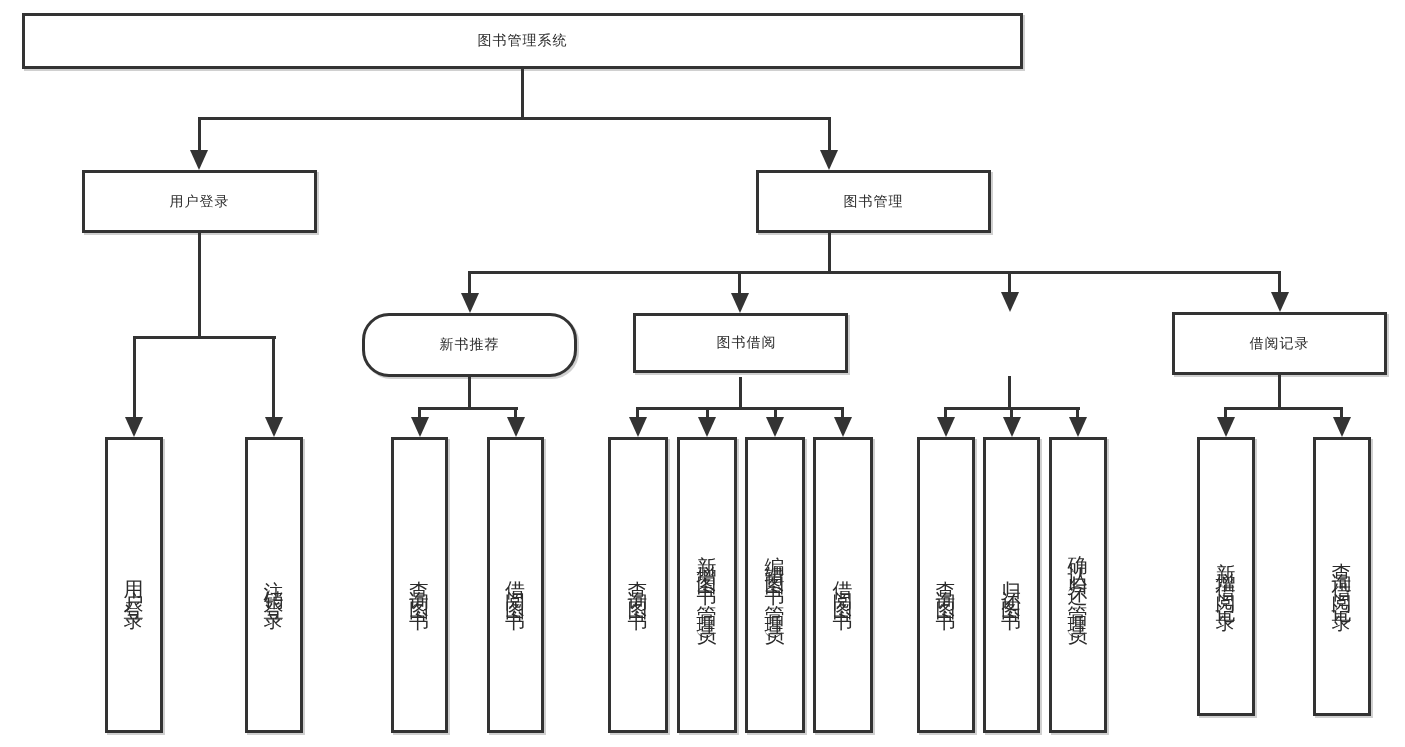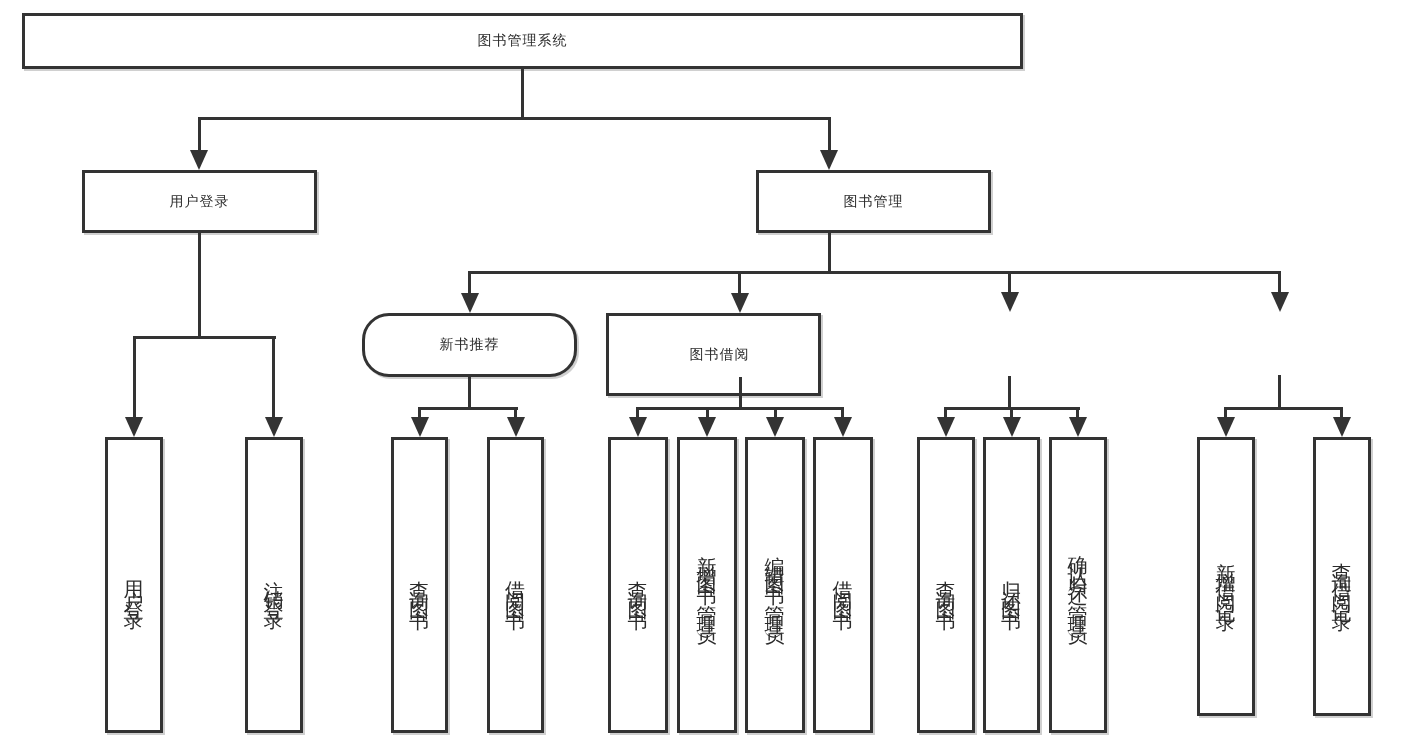--- a/index.html
+++ b/index.html
@@ -62,25 +62,28 @@
   </div>
 
   <div class="hbox" style="left:712px;top:170px;width:235px;height:63px;margin-left:44px;">
     <span>图书管理</span>
   </div>
 
   <div class="hbox" style="left:362px;top:313px;width:215px;height:64px;border-radius:27px;">
     <span>新书推荐</span>
   </div>
 
-  <div class="hbox" style="left:606px;top:313px;width:215px;height:83px;padding-left:12px;">
+  <div class="hbox" style="left:633px;top:313px;width:215px;height:60px;padding-left:12px;">
     <span>图书借阅</span>
   </div>
 
 
+  <div class="hbox" style="left:1172px;top:312px;width:215px;height:63px;">
+    <span>借阅记录</span>
+  </div>
 
   <div class="vbox" style="left:105px;top:437px;width:58px;height:296px;">
     <span>用户登录</span>
   </div>
   <div class="vbox" style="left:245px;top:437px;width:58px;height:296px;">
     <span>注销登录</span>
   </div>
 
   <div class="vbox" style="left:391px;top:437px;width:57px;height:296px;">
     <span>查询图书</span>

